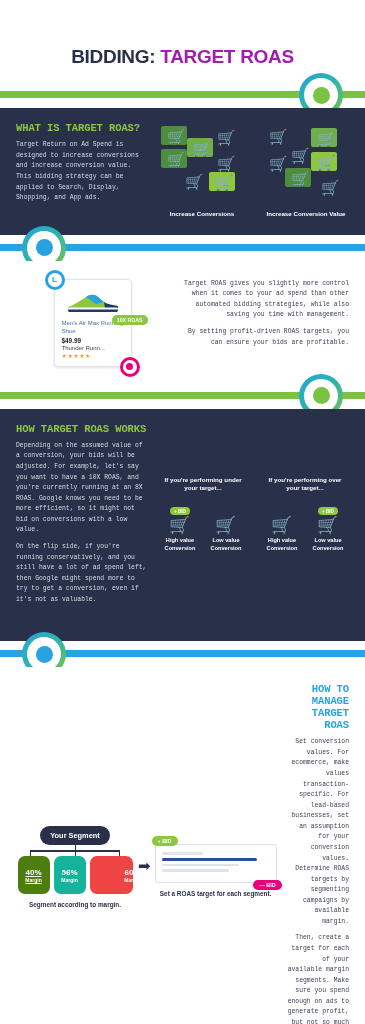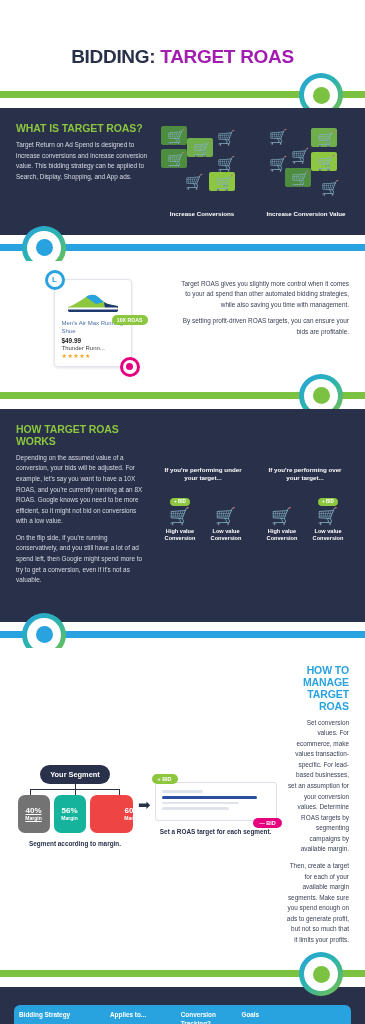--- a/index.html
+++ b/index.html
@@ -55,21 +55,21 @@
   h2.head { font-size: 10.5px; font-weight: 800; text-transform: uppercase;
             letter-spacing:-0.1px; margin-bottom: 6px; font-stretch: condensed;}
   h2.green-h { color:#8dc63f; }
   h2.blue-h  { color:#29a3e0; }
   p.body { font-size: 6.4px; line-height: 1.65; }
   p.body + p.body { margin-top: 6px; }
   .dark p.body { color:#d9dde6; }
   .light p.body { color:#3c4257; }
   .txt-right { text-align:right; }
 
-  .col-txt { width: 170px; }
+  .col-txt { width: 170px; font-family: Liberation Mono, monospace; }
   .col-art { flex:1; display:flex; align-items:center; justify-content:center; }
 
   
   .cluster-wrap { display:flex; gap:18px; justify-content:center; align-items:flex-start; }
   .cluster { width: 86px; text-align:center; }
   .cart-grid { position:relative; height: 84px; }
   .cart {
     position:absolute; width:24px; height:22px;
     display:flex; align-items:center; justify-content:center;
   }
@@ -133,21 +133,21 @@
   .connector .v { position:absolute; left:50%; top:0; width:1.2px; height:5px; background:#28304a; }
   .connector .h { position:absolute; left:14px; right:14px; top:5px; height:1.2px; background:#28304a; }
   .connector .l1,.connector .l2,.connector .l3 {
     position:absolute; top:5px; width:1.2px; height:6px; background:#28304a; }
   .connector .l1 { left:14px; } .connector .l2 { left:50%; } .connector .l3 { right:14px; }
   .margins { display:flex; gap:4px; justify-content:center; }
   .mtile { width:32px; height:38px; border-radius:7px; color:#fff;
            display:flex; flex-direction:column; align-items:center; justify-content:center; }
   .mtile .pct { font-size:8px; font-weight:800; }
   .mtile .mlbl { font-size:5px; font-weight:700; }
-  .mtile.m1 { background:#737373;text-decoration:underline; }
+  .mtile.m1 { background:#4d7c0f;text-decoration:underline; }
   .mtile.m2 { background:#16b39c; }
   .mtile.m3 { background:#ef4444;padding-left:43px; }
   .sub-cap { font-size:6.4px; font-weight:800; color:#28304a; margin-top:7px; }
 
   .arrow { font-size:15px; color:#28304a; align-self:center; margin:0 2px; }
 
   .roasbox { width: 122px; text-align:center; position:relative; }
   .mock {
     background:#fff; border:1px solid #dde1e8; border-radius:3px; padding:7px 6px;
     position:relative; margin-top:8px;

